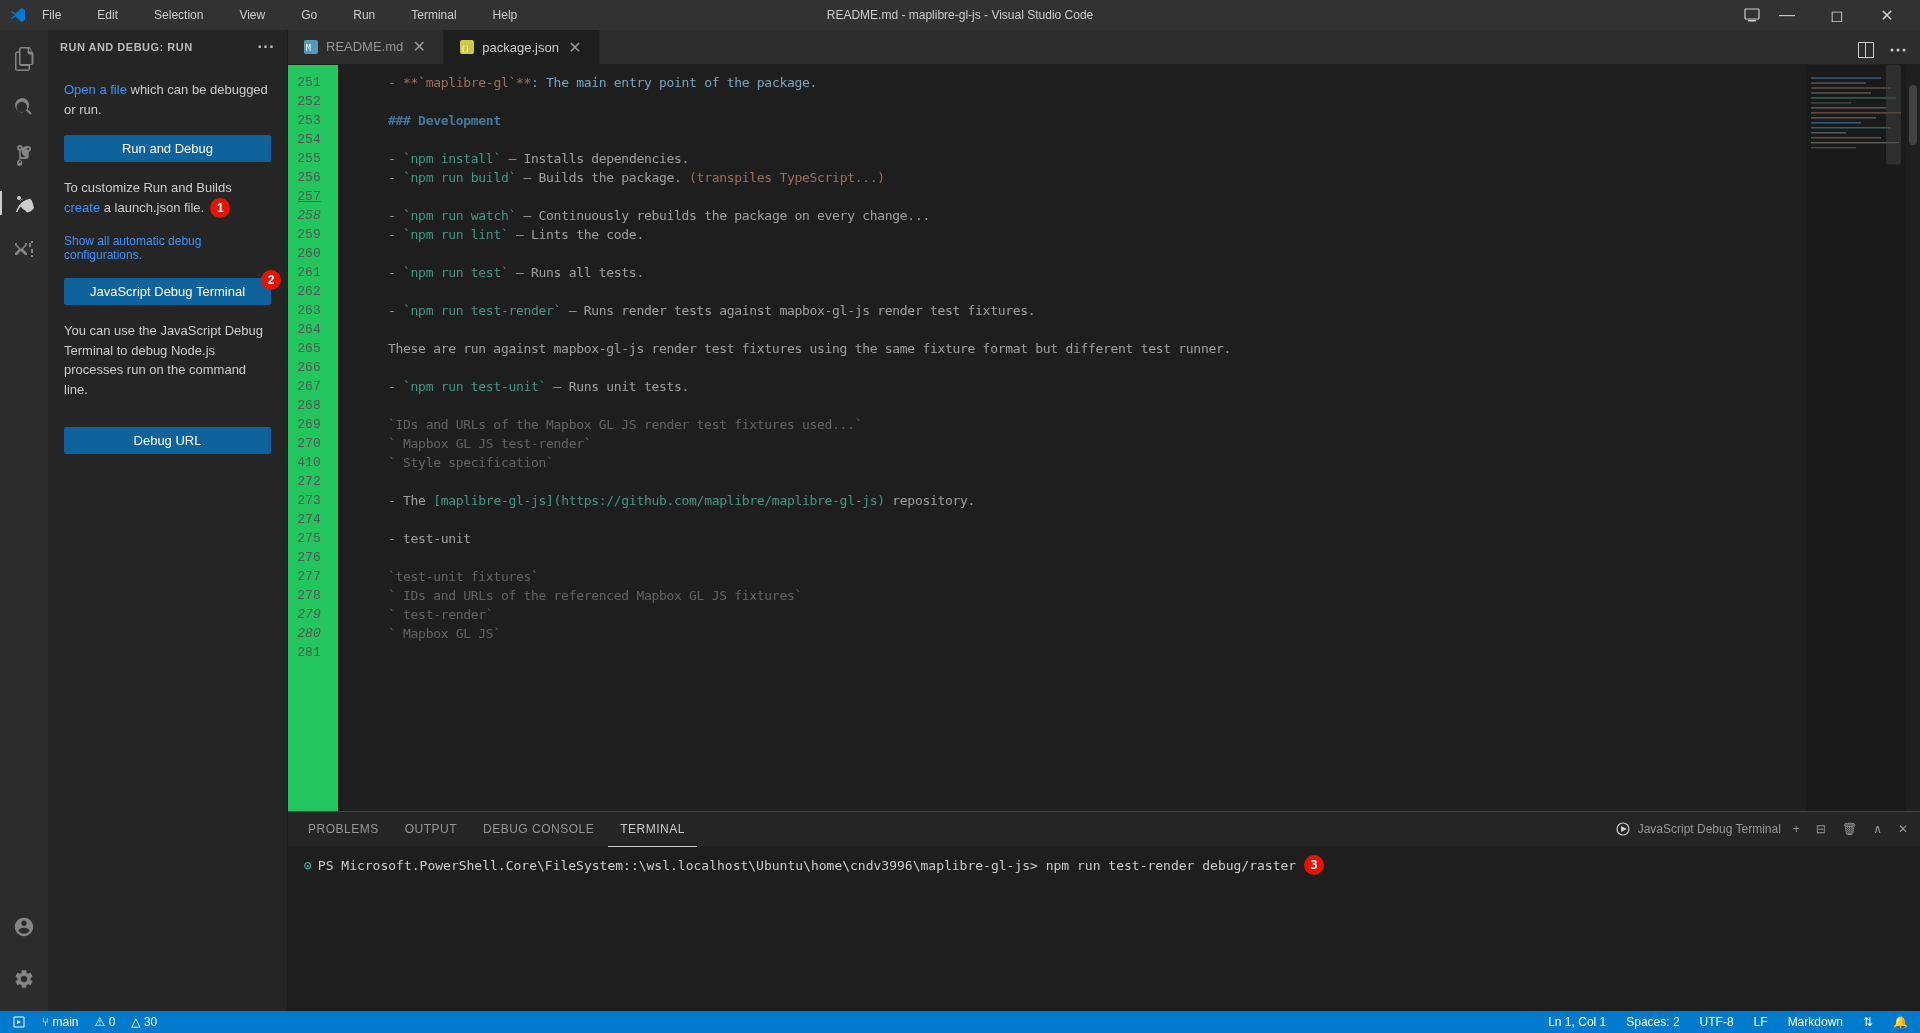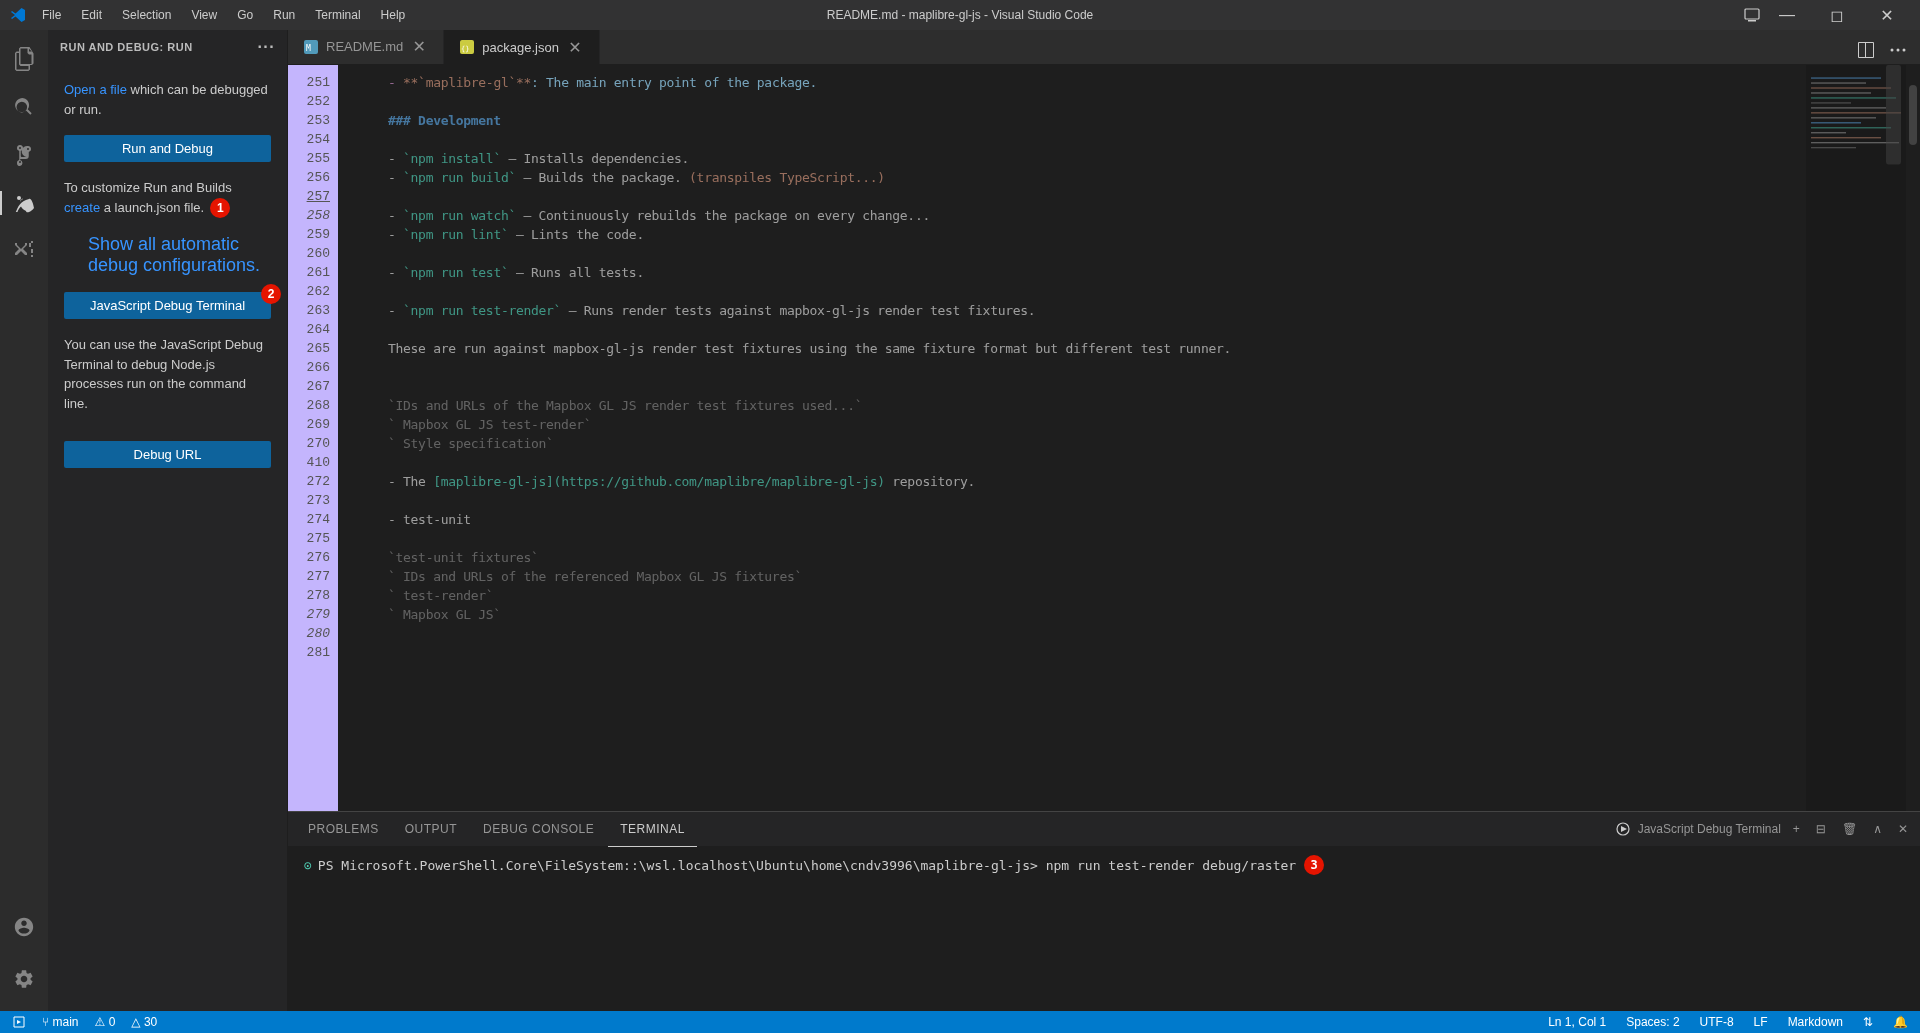--- a/index.html
+++ b/index.html
@@ -25,21 +25,21 @@
       padding: 0 10px;
       flex-shrink: 0;
     }
     .title-bar-left {
       display: flex;
       align-items: center;
       gap: 8px;
     }
     .menu-bar {
       display: flex;
-      gap: 4px;
+      gap: 20px;
     }
     .menu-item {
       padding: 2px 8px;
       cursor: pointer;
       border-radius: 3px;
       font-size: 12px;
       color: #cccccc;
     }
     .title-center {
       font-size: 12px;
@@ -173,24 +173,23 @@
       border-radius: 50%;
       font-size: 12px;
       font-weight: bold;
       margin-left: 6px;
       vertical-align: middle;
     }
 
     .sidebar-link {
       color: #3794ff;
       cursor: pointer;
-      font-size: 18px;
+      font-size: 12px;
       display: block;
       margin-bottom: 4px;
-      margin-left: 24px;
     }
 
     
     .editor-container {
       flex: 1;
       display: flex;
       flex-direction: column;
       overflow: hidden;
       background: #1e1e1e;
     }
@@ -235,23 +234,23 @@
     }
 
     
     .editor-content {
       flex: 1;
       display: flex;
       overflow: hidden;
     }
     .line-numbers {
       width: 50px;
-      background: #c4b5fd;
+      background: #22c55e;
       padding: 8px 8px 8px 0;
-      text-align: right;
+      text-align: center;
       color: #555555;
       font-family: 'Consolas', 'Courier New', monospace;
       font-size: 13px;
       line-height: 19px;
       flex-shrink: 0;
       overflow: hidden;
     }
     .code-area {
       flex: 1;
       padding: 8px 12px;
@@ -616,20 +615,23 @@
           </div>
           <div class="distorted-line">&nbsp;</div>
           <div class="distorted-line">
             <span class="noise-text" style="color:#d4d4d4;">  - <span style="color:#4ec9b0;">`npm run test-render`</span> — Runs render tests against mapbox-gl-js render test fixtures.</span>
           </div>
           <div class="distorted-line">&nbsp;</div>
           <div class="distorted-line">
             <span class="noise-text" style="color:#d4d4d4;">  These are run against mapbox-gl-js render test fixtures using the same fixture format but different test runner.</span>
           </div>
           <div class="distorted-line">&nbsp;</div>
+          <div class="distorted-line">
+            <span class="noise-text" style="color:#d4d4d4;">  - <span style="color:#4ec9b0;">`npm run test-unit`</span> — Runs unit tests.</span>
+          </div>
           <div class="distorted-line">&nbsp;</div>
           <div class="distorted-line">
             <span class="noise-text" style="color:#808080;">  `IDs and URLs of the Mapbox GL JS render test fixtures used...`</span>
           </div>
           <div class="distorted-line">
             <span class="noise-text" style="color:#808080;">  `    Mapbox GL JS test-render`</span>
           </div>
           <div class="distorted-line">
             <span class="noise-text" style="color:#808080;">  `    Style specification`</span>
           </div>

